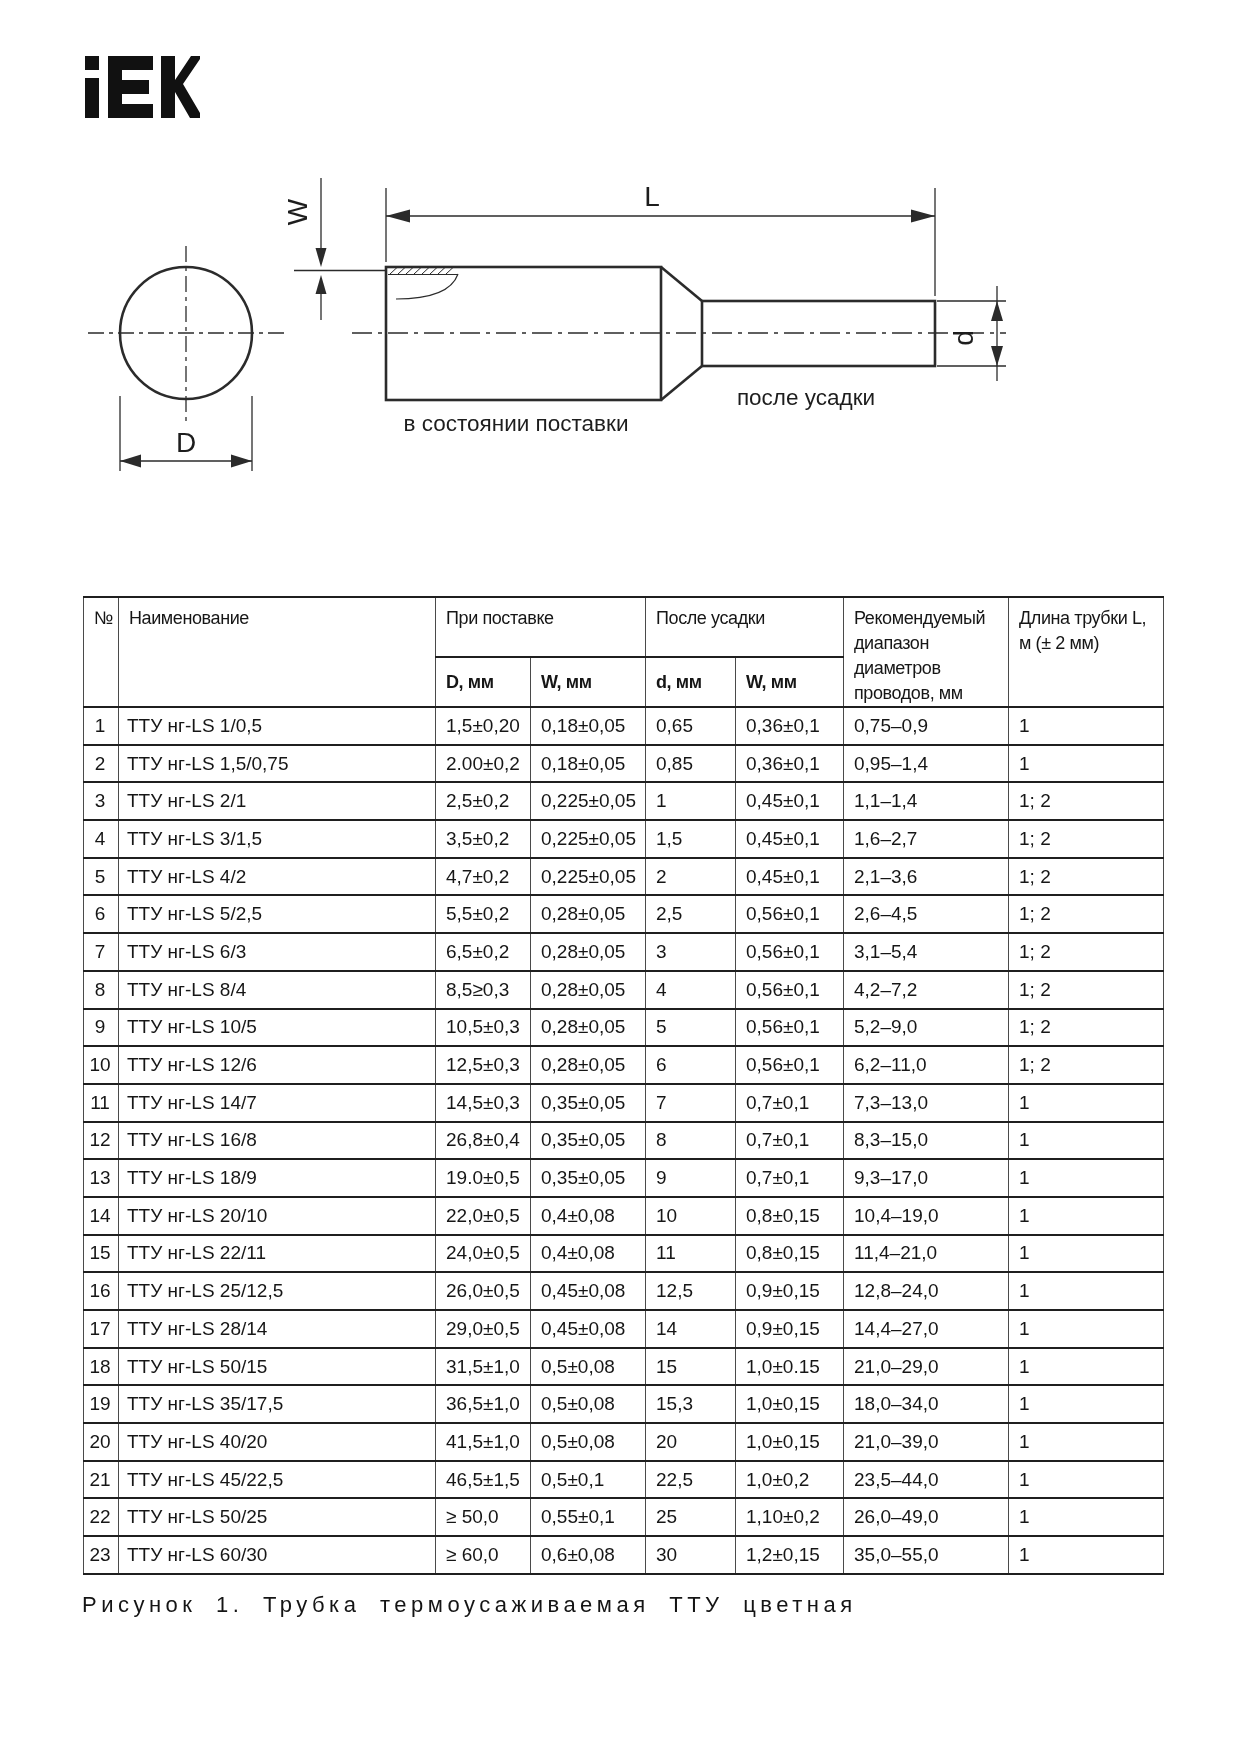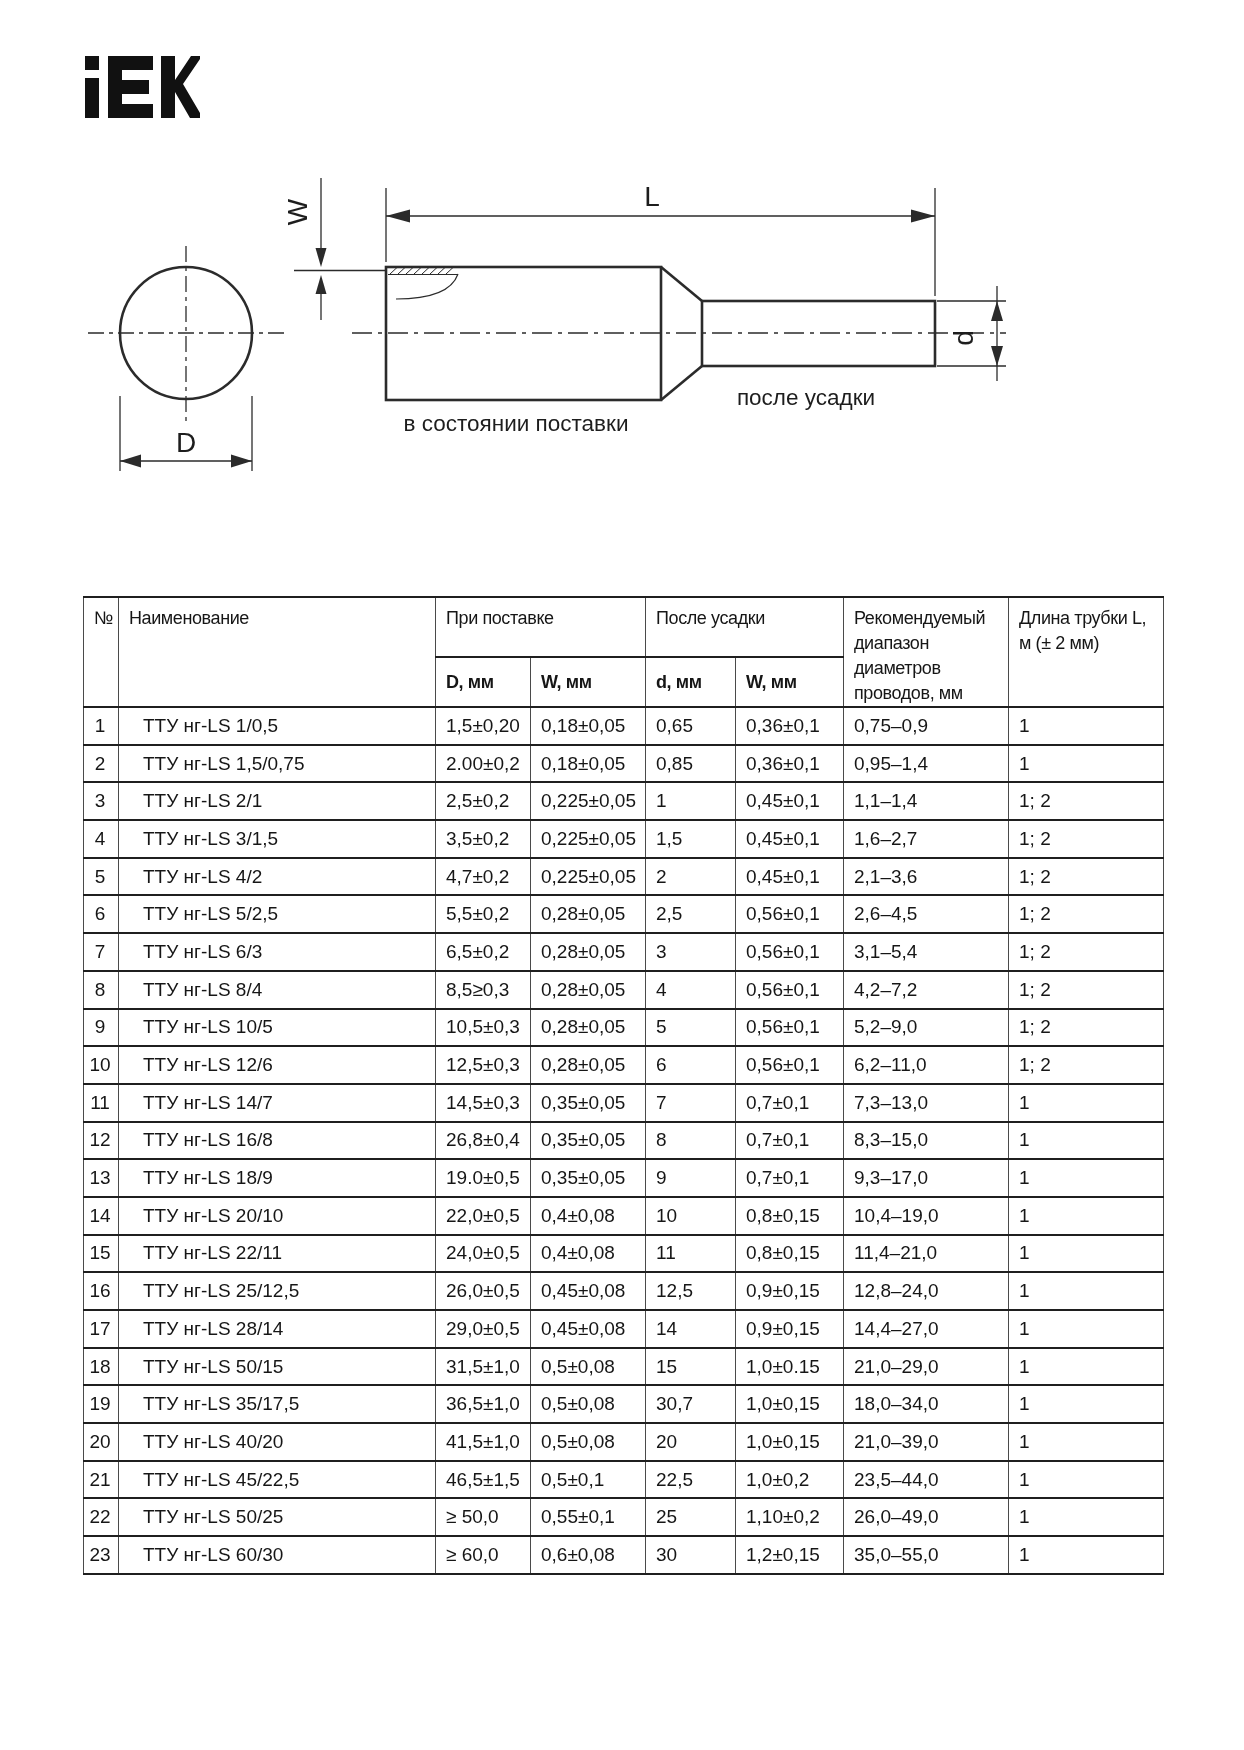--- a/index.html
+++ b/index.html
@@ -29,21 +29,21 @@
     padding:0 4px 0 10px;
   }
   table.spec th{font-size:18px;letter-spacing:-0.4px;line-height:25px;}
   tr.hrow1 th{vertical-align:top;padding-top:8px;height:41px;}
   tr.hrow2 th{vertical-align:middle;height:40px;font-weight:bold;}
   th.rowspan2{vertical-align:top;padding-top:8px;}
   th.num-h{text-align:center;padding-left:2px;}
   tbody tr{height:37.7px;}
   tbody td{vertical-align:middle;white-space:nowrap;}
   tbody td.c0{text-align:center;padding-left:2px;}
-  tbody td.c1{padding-left:24px;}
+  tbody td.c1{padding-left:8px;}
 
   .fig-caption{
     position:absolute;left:82px;top:1592px;width:1100px;
     font-size:22px;letter-spacing:4.5px;word-spacing:9px;color:#141414;
   }
 </style>
 </head>
 <body>
 
 <div class="page">
@@ -325,21 +325,21 @@
           <td class="c4">15</td>
           <td class="c5">1,0±0.15</td>
           <td class="c6">21,0–29,0</td>
           <td class="c7">1</td>
         </tr>
         <tr>
           <td class="c0">19</td>
           <td class="c1">ТТУ нг-LS 35/17,5</td>
           <td class="c2">36,5±1,0</td>
           <td class="c3">0,5±0,08</td>
-          <td class="c4">30,7</td>
+          <td class="c4">15,3</td>
           <td class="c5">1,0±0,15</td>
           <td class="c6">18,0–34,0</td>
           <td class="c7">1</td>
         </tr>
         <tr>
           <td class="c0">20</td>
           <td class="c1">ТТУ нг-LS 40/20</td>
           <td class="c2">41,5±1,0</td>
           <td class="c3">0,5±0,08</td>
           <td class="c4">20</td>
@@ -373,14 +373,15 @@
           <td class="c2">≥ 60,0</td>
           <td class="c3">0,6±0,08</td>
           <td class="c4">30</td>
           <td class="c5">1,2±0,15</td>
           <td class="c6">35,0–55,0</td>
           <td class="c7">1</td>
         </tr>
       </tbody>
   </table>
 
+  <div class="fig-caption">Рисунок 1. Трубка термоусаживаемая ТТУ цветная</div>
 
 </div>
 
 </body></html>

